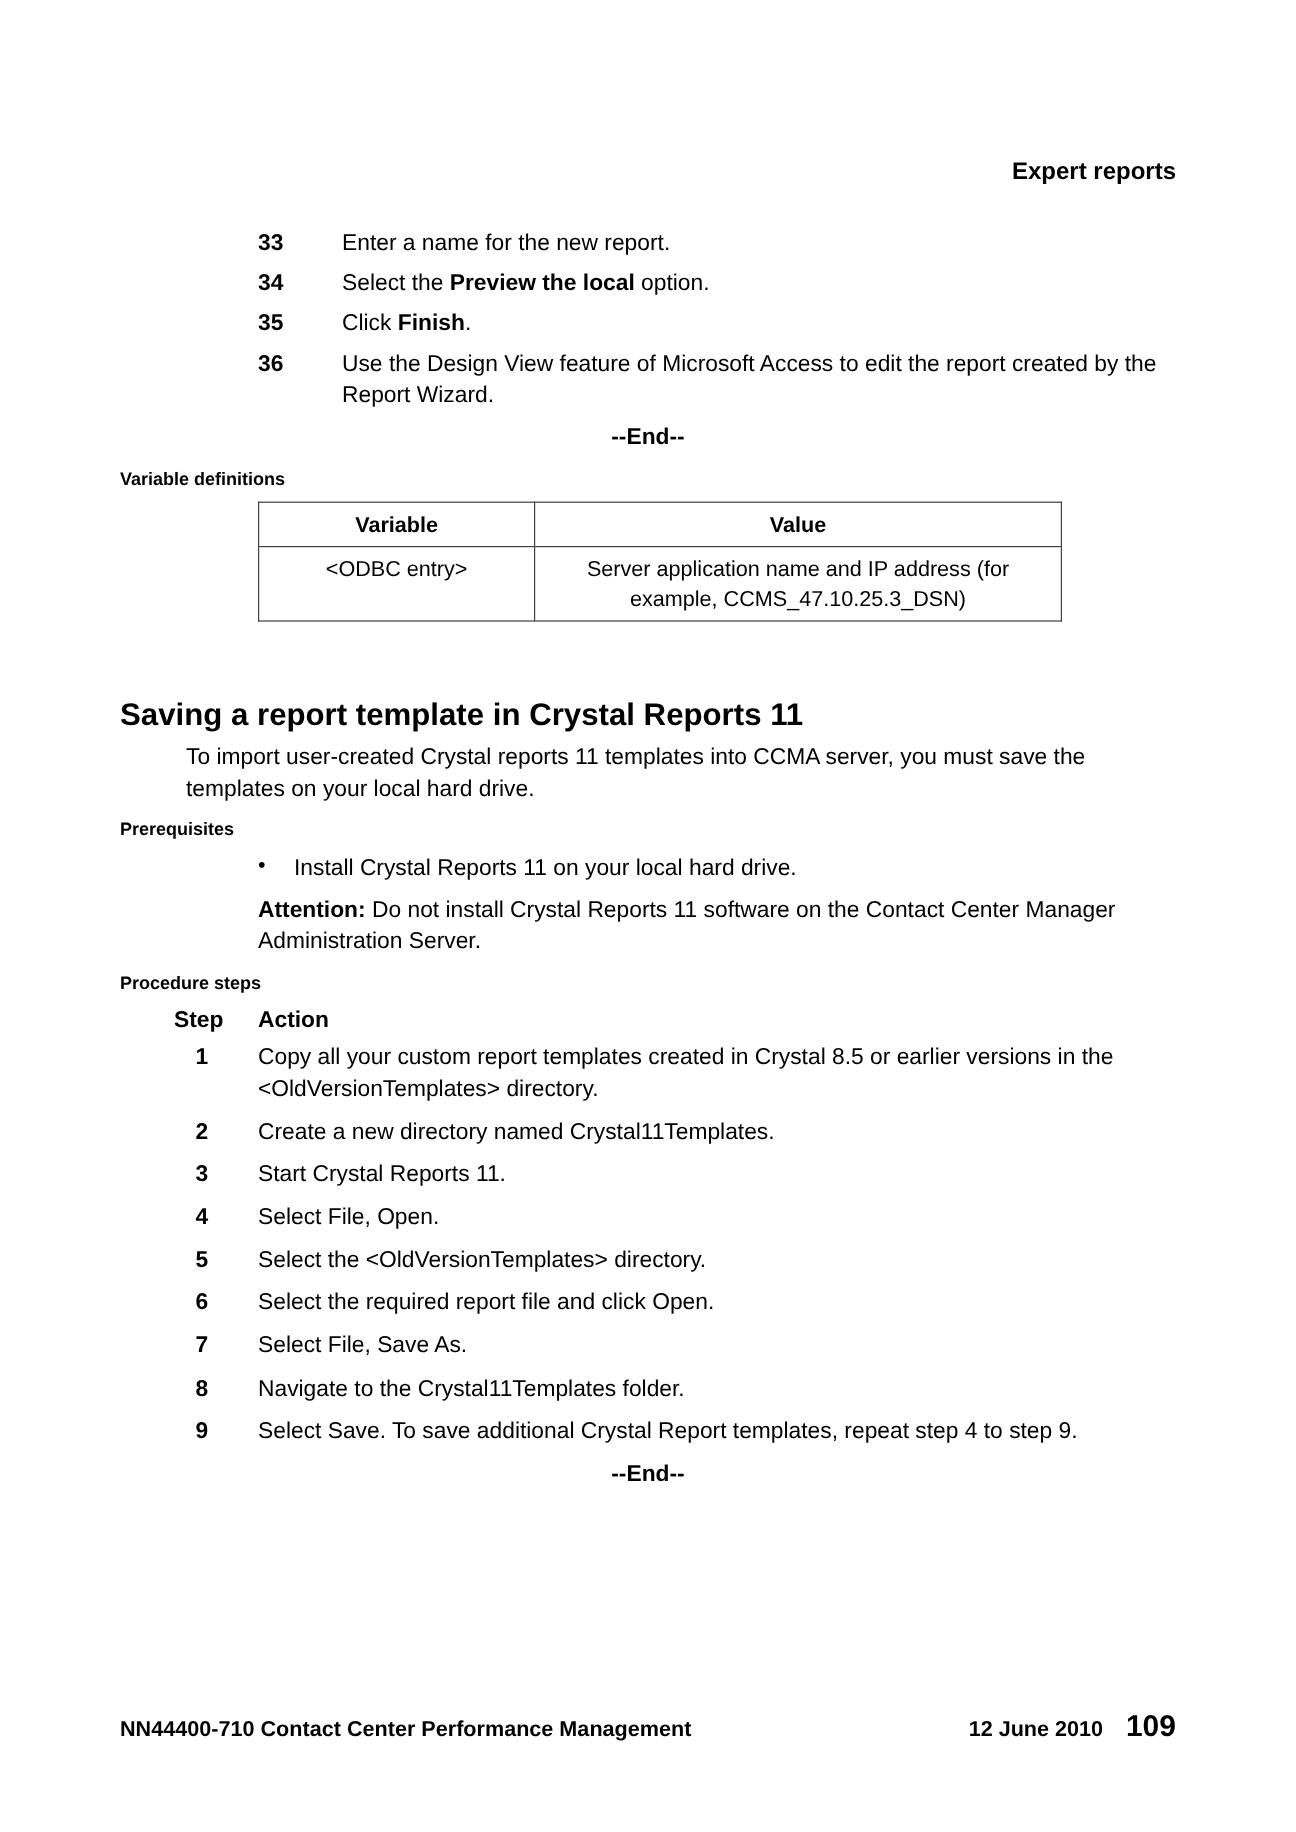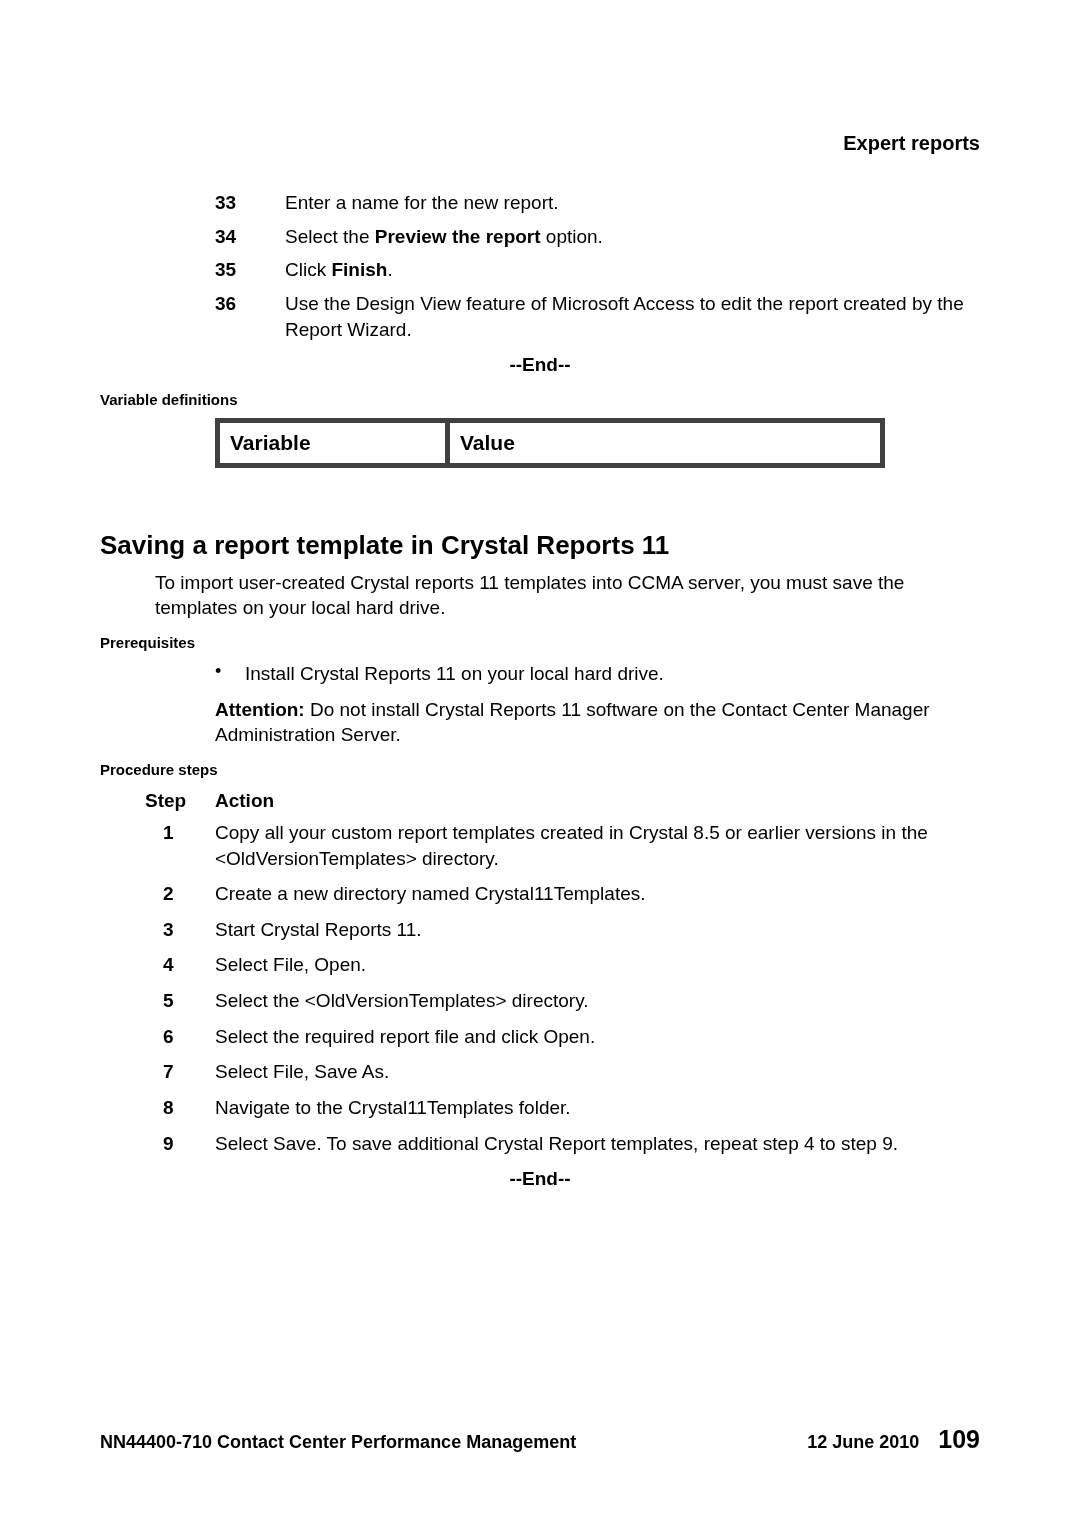--- a/index.html
+++ b/index.html
@@ -48,25 +48,25 @@
   }
   .table-wrap {
     margin-left: 115px;
     margin-bottom: 50px;
   }
   table.defs {
     border-collapse: collapse;
     width: 670px;
   }
   table.defs th, table.defs td {
-    border: 5px solid #404040;
+    border: 1px solid #404040;
     padding: 6px 10px;
-    text-align: left;
+    text-align: center;
     vertical-align: top;
-    font-size: 21px;
+    font-size: 18px;
   }
   table.defs th { font-weight: bold; }
   .section-h {
     font-weight: bold;
     font-size: 26px;
     margin: 60px 0 6px 0;
   }
   .para-indent {
     margin-left: 55px;
     margin-bottom: 8px;
@@ -118,21 +118,21 @@
 
 <div class="top-right">Expert reports</div>
 
 <div class="steps-list">
   <div class="step-row">
     <div class="step-num">33</div>
     <div class="step-text">Enter a name for the new report.</div>
   </div>
   <div class="step-row">
     <div class="step-num">34</div>
-    <div class="step-text"><span>Select the </span><span class="bold">Preview the report</span><span> option.</span></div>
+    <div class="step-text"><span>Select the </span><span class="bold">Preview the local</span><span> option.</span></div>
   </div>
   <div class="step-row">
     <div class="step-num">35</div>
     <div class="step-text"><span>Click </span><span class="bold">Finish</span><span>.</span></div>
   </div>
   <div class="step-row">
     <div class="step-num">36</div>
     <div class="step-text">Use the Design View feature of Microsoft Access to edit the report created by the Report Wizard.</div>
   </div>
 </div>
@@ -140,20 +140,24 @@
 <div class="end-tag">--End--</div>
 
 <div class="subheading">Variable definitions</div>
 <div class="table-wrap">
   <table class="defs">
     <tbody>
         <tr>
       <th style="width:230px">Variable</th>
       <th>Value</th>
     </tr>
+    <tr>
+      <td>&lt;ODBC entry&gt;</td>
+      <td>Server application name and IP address (for example, CCMS_47.10.25.3_DSN)</td>
+    </tr>
   </tbody>
     </table>
 </div>
 
 <div class="section-h">Saving a report template in Crystal Reports 11</div>
 <div class="para-indent">To import user-created Crystal reports 11 templates into CCMA server, you must save the templates on your local hard drive.</div>
 
 <div class="subheading" style="margin-top:12px">Prerequisites</div>
 <div class="bullet-row">
   <div class="bullet-dot">•</div>

